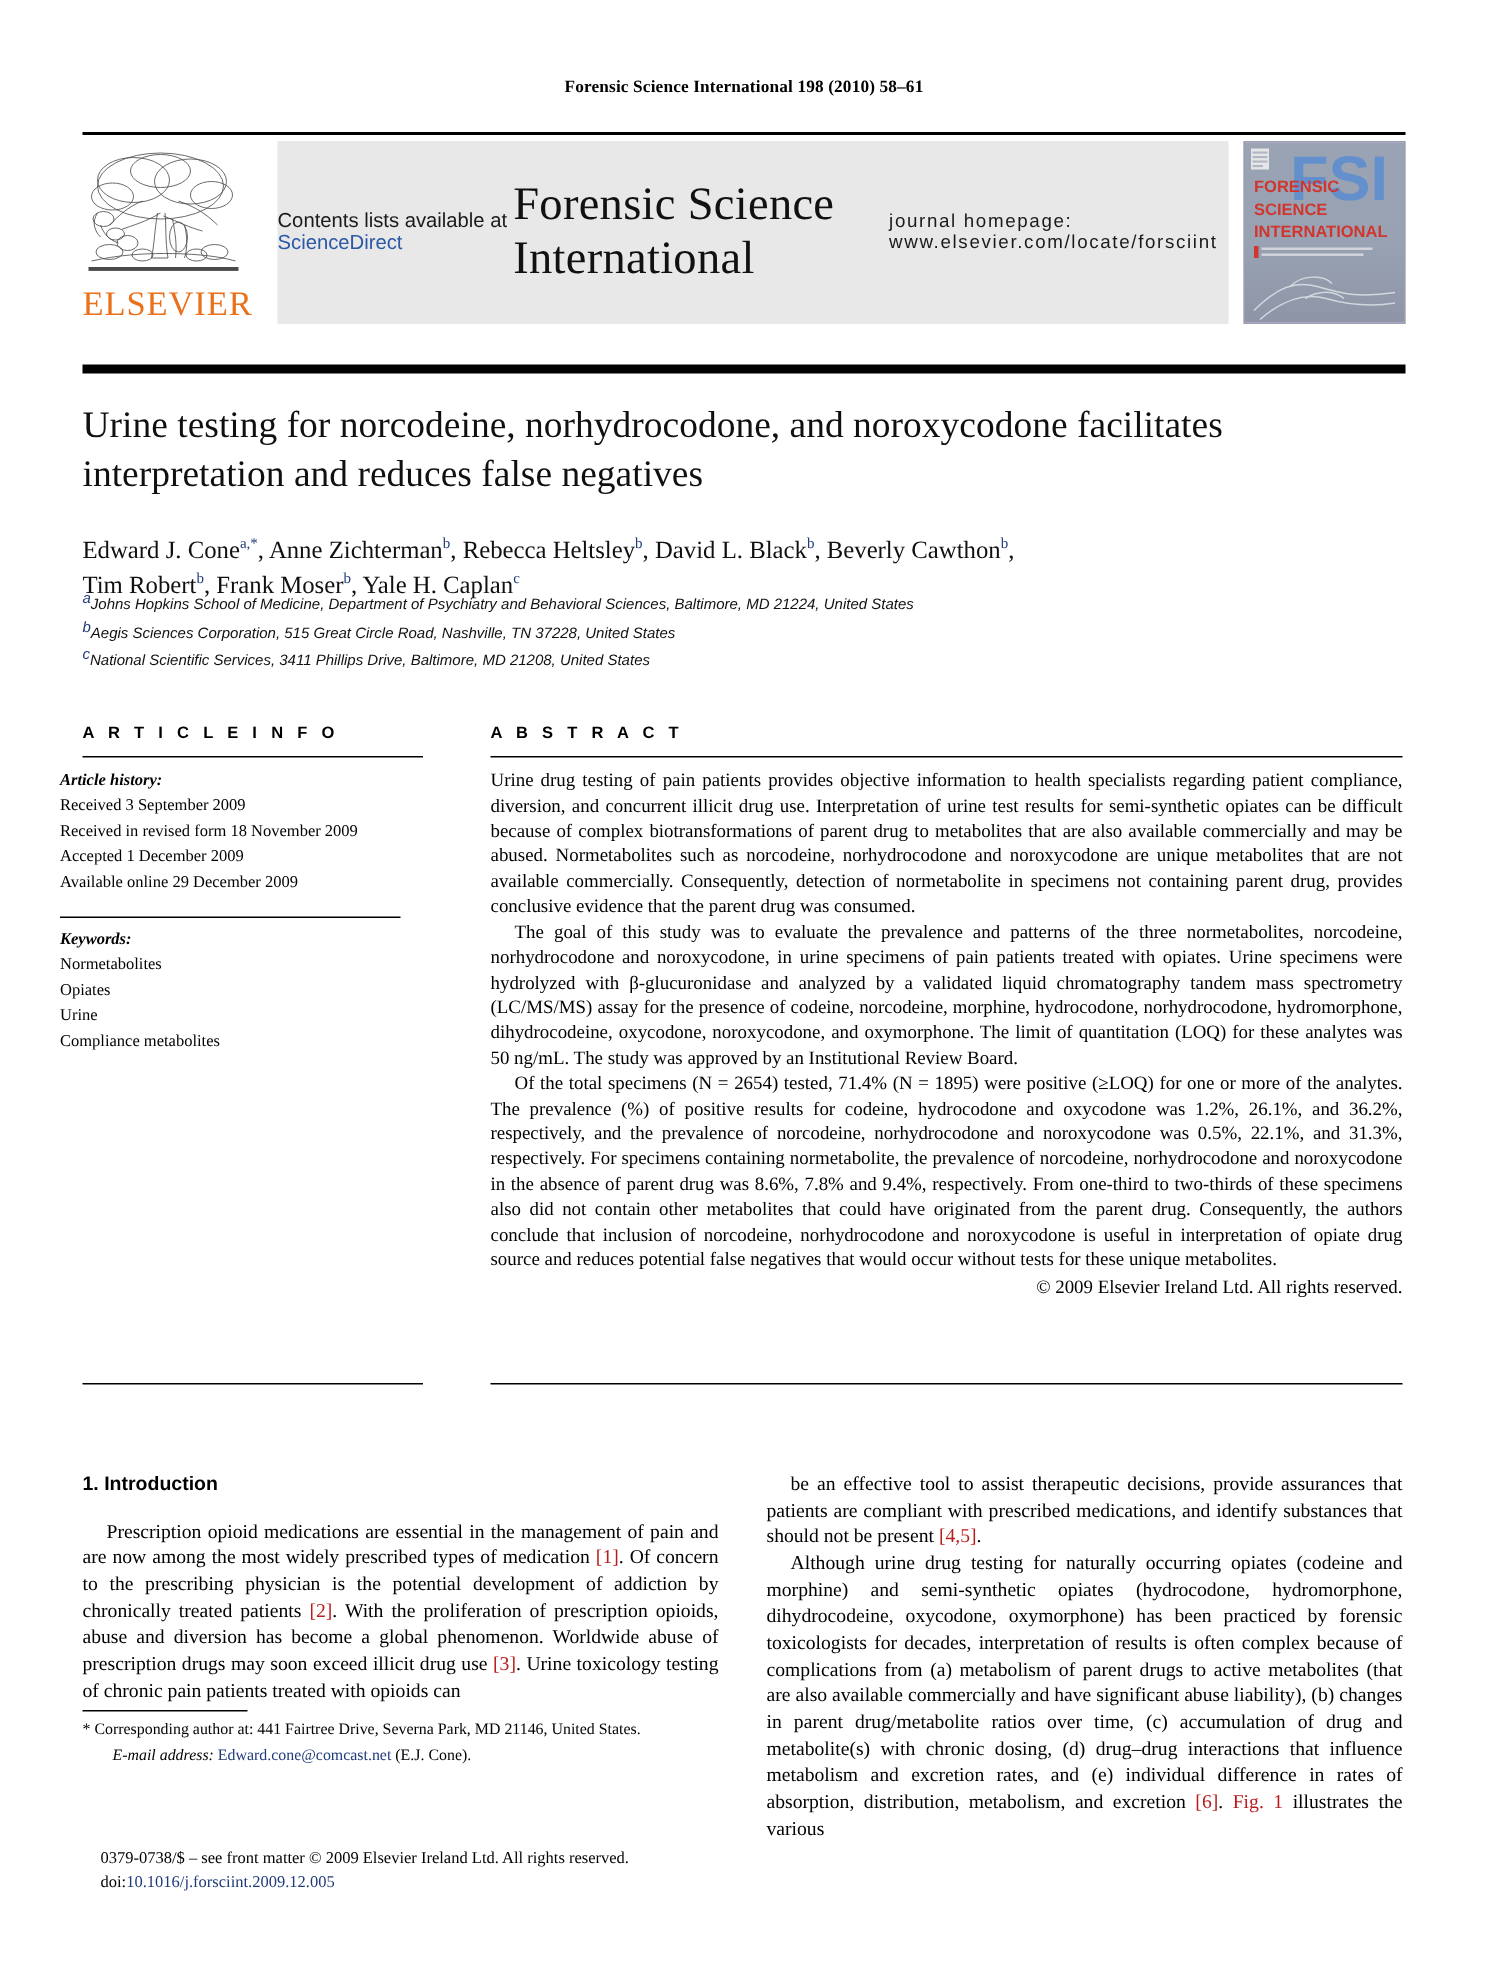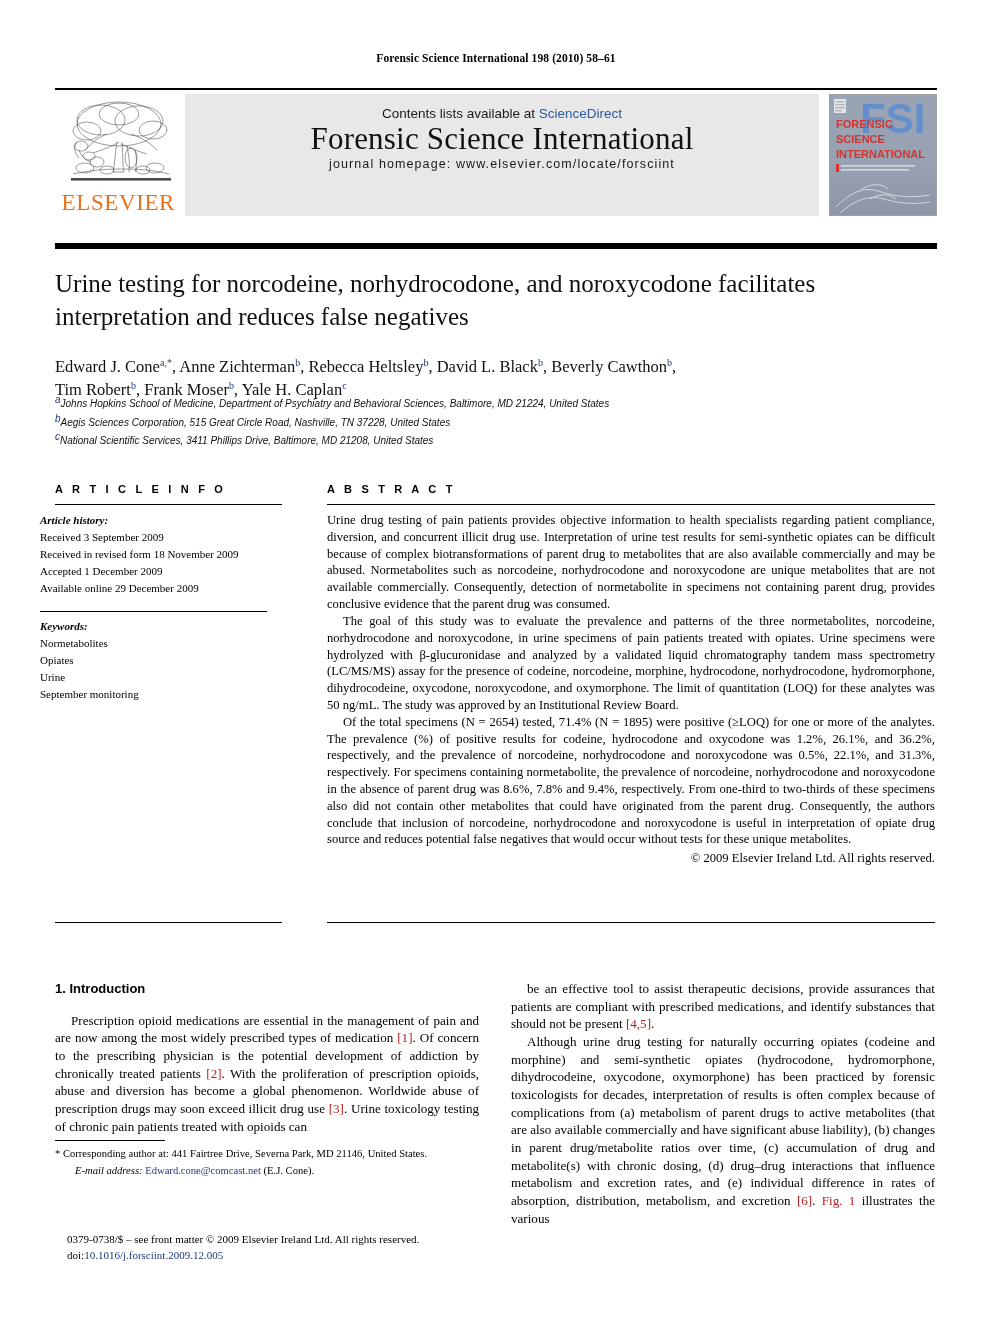--- a/index.html
+++ b/index.html
@@ -52,21 +52,21 @@
     align-items: stretch;
     height: 122px;
     margin-top: 4px;
   }
   .elsevier-logo {
     width: 120px;
     flex: 0 0 120px;
     display: flex;
     flex-direction: column;
     justify-content: flex-end;
-    align-items: flex-end;
+    align-items: flex-start;
     padding-bottom: 2px;
   }
   .elsevier-tree {
     width: 108px;
     height: 92px;
     display: block;
   }
   .elsevier-word {
     font-family: "Liberation Serif", serif;
     color: #E9711C;
@@ -74,21 +74,21 @@
     letter-spacing: 0.6px;
     line-height: 1;
     margin-top: 1px;
   }
   .journal-band {
     flex: 1 1 auto;
     background: #e8e8e8;
     margin-left: 10px;
     margin-right: 10px;
     display: flex;
-    flex-direction: column;
+    flex-direction: row;
     justify-content: flex-start;
     align-items: center;
     padding: 12px 0 14px 0;
     box-sizing: border-box;
   }
   .contents-line {
     font-family: "Liberation Sans", sans-serif;
     font-size: 13.5px;
     color: #1a1a1a;
   }
@@ -414,21 +414,21 @@
     <div class="info-label">Article history:</div>
     <div>Received 3 September 2009</div>
     <div>Received in revised form 18 November 2009</div>
     <div>Accepted 1 December 2009</div>
     <div>Available online 29 December 2009</div>
     <div class="info-sep"></div>
     <div class="info-label">Keywords:</div>
     <div>Normetabolites</div>
     <div>Opiates</div>
     <div>Urine</div>
-    <div>September monitoring</div>
+    <div>Compliance metabolites</div>
   </div>
 
   <div class="abs-col">
     <p>Urine drug testing of pain patients provides objective information to health specialists regarding patient compliance, diversion, and concurrent illicit drug use. Interpretation of urine test results for semi-synthetic opiates can be difficult because of complex biotransformations of parent drug to metabolites that are also available commercially and may be abused. Normetabolites such as norcodeine, norhydrocodone and noroxycodone are unique metabolites that are not available commercially. Consequently, detection of normetabolite in specimens not containing parent drug, provides conclusive evidence that the parent drug was consumed.</p>
     <p>The goal of this study was to evaluate the prevalence and patterns of the three normetabolites, norcodeine, norhydrocodone and noroxycodone, in urine specimens of pain patients treated with opiates. Urine specimens were hydrolyzed with β-glucuronidase and analyzed by a validated liquid chromatography tandem mass spectrometry (LC/MS/MS) assay for the presence of codeine, norcodeine, morphine, hydrocodone, norhydrocodone, hydromorphone, dihydrocodeine, oxycodone, noroxycodone, and oxymorphone. The limit of quantitation (LOQ) for these analytes was 50 ng/mL. The study was approved by an Institutional Review Board.</p>
     <p>Of the total specimens (N = 2654) tested, 71.4% (N = 1895) were positive (≥LOQ) for one or more of the analytes. The prevalence (%) of positive results for codeine, hydrocodone and oxycodone was 1.2%, 26.1%, and 36.2%, respectively, and the prevalence of norcodeine, norhydrocodone and noroxycodone was 0.5%, 22.1%, and 31.3%, respectively. For specimens containing normetabolite, the prevalence of norcodeine, norhydrocodone and noroxycodone in the absence of parent drug was 8.6%, 7.8% and 9.4%, respectively. From one-third to two-thirds of these specimens also did not contain other metabolites that could have originated from the parent drug. Consequently, the authors conclude that inclusion of norcodeine, norhydrocodone and noroxycodone is useful in interpretation of opiate drug source and reduces potential false negatives that would occur without tests for these unique metabolites.</p>
     <div class="abs-copy">© 2009 Elsevier Ireland Ltd. All rights reserved.</div>
   </div>
 
   <div class="hr-info-bottom"></div>

